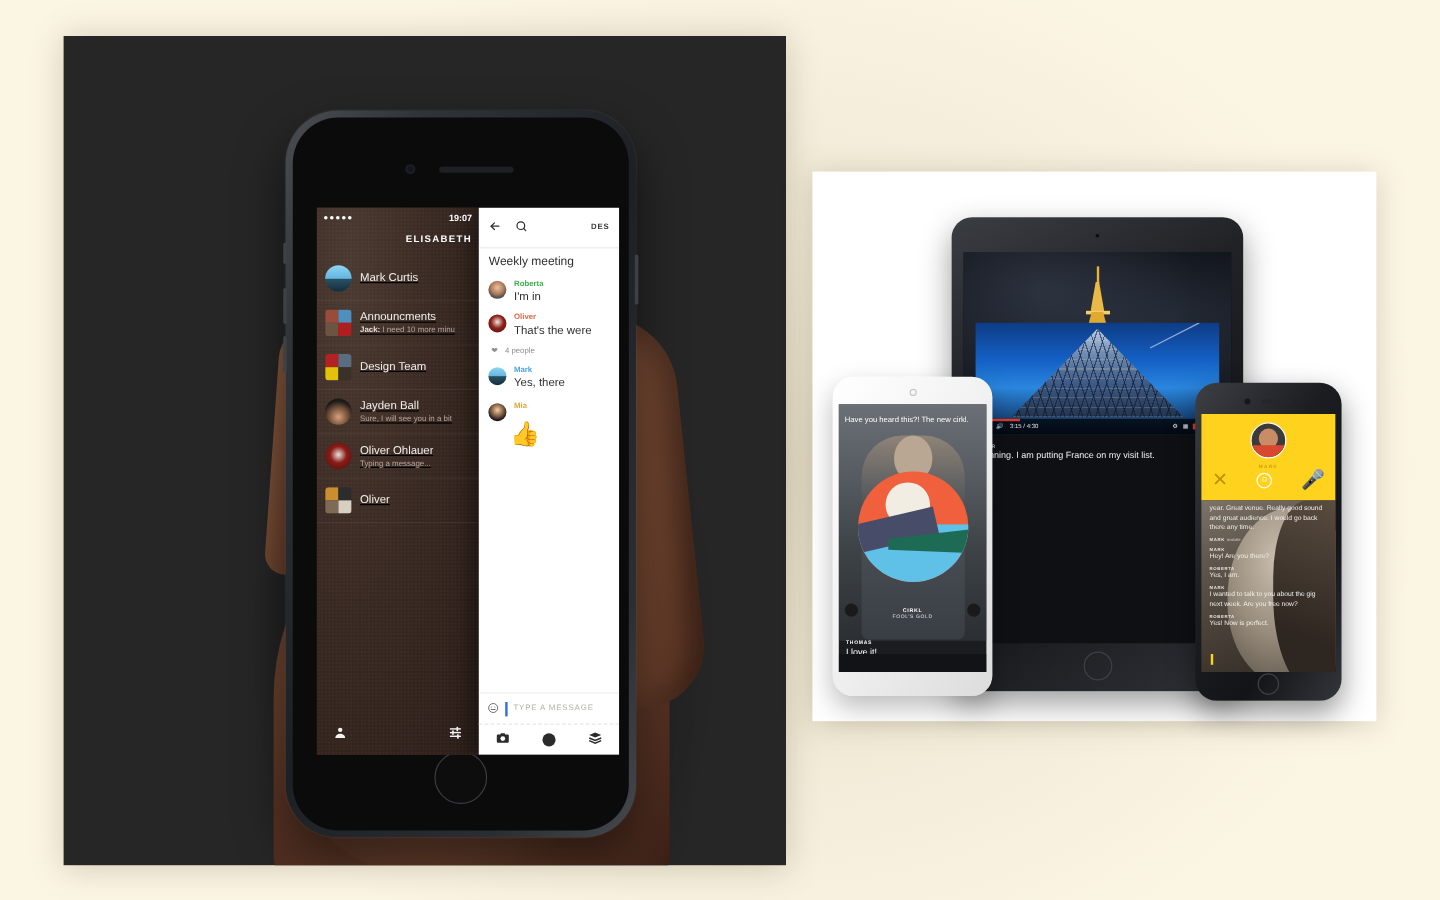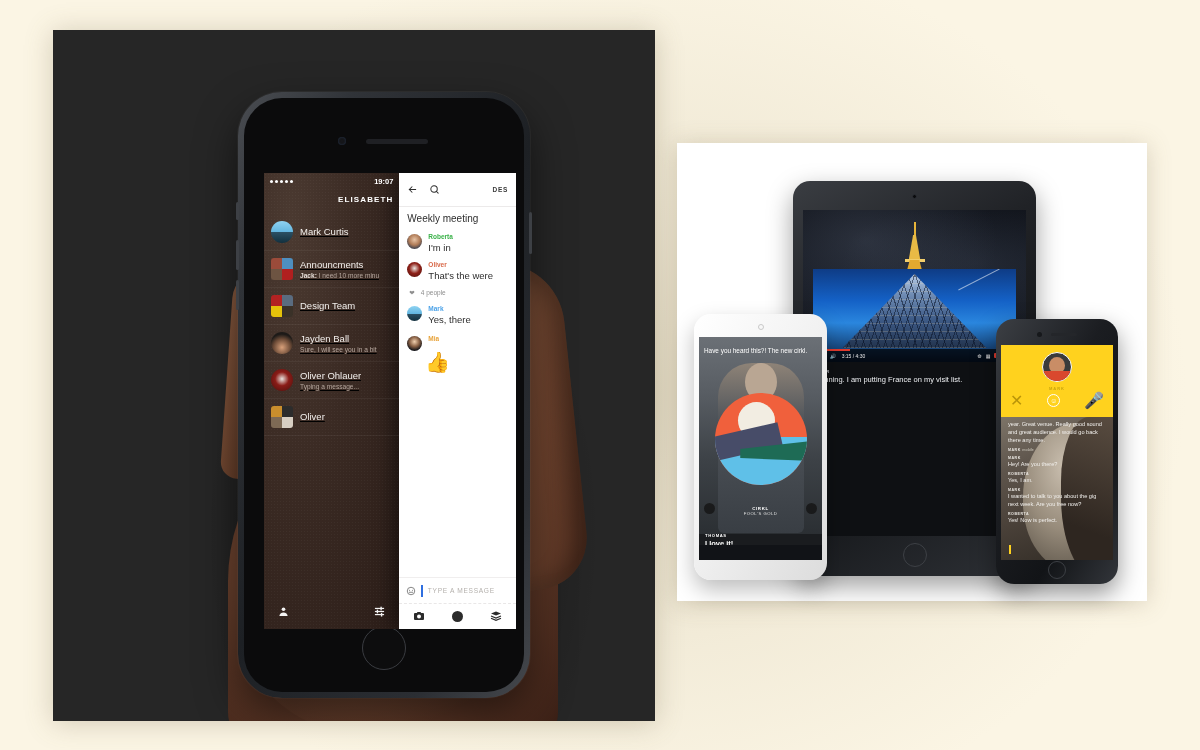--- a/index.html
+++ b/index.html
@@ -286,21 +286,21 @@
   .w-top-txt{
     position:absolute; left:5px; right:5px; top:9px; color:#fff; font-size:6.4px; line-height:9px;
   }
   .w-ctrl{ position:absolute; bottom:46px; width:100%; display:flex; justify-content:space-between; padding:0 5px; }
   .w-ctrl i{ width:11px; height:11px; border-radius:50%; background:rgba(20,20,20,.8); display:block; }
   .w-track{ position:absolute; left:0; right:0; bottom:44px; text-align:center; color:#fff;}
   .w-track b{ display:block; font-size:4.4px; letter-spacing:.6px;}
   .w-track span{ display:block; font-size:4.2px; letter-spacing:.5px; color:#e0e0e0;}
   .w-foot{ position:absolute; left:6px; bottom:11px; color:#fff; }
   .w-foot b{ display:block; font-size:4.2px; letter-spacing:.6px;}
-  .w-foot span{ display:block; font-size:7.5px; line-height:11px;font-weight:bold;}
+  .w-foot span{ display:block; font-size:7.5px; line-height:11px;}
   .w-caret{ position:absolute; left:7px; bottom:5px; width:1.5px; height:8px; background:#2f6fe0;}
   .w-navbar{ position:absolute; left:0; right:0; bottom:0; height:15px; background:#111317;}
 
   
   .bphone{
     position:absolute; left:996px; top:319px; width:122px; height:265px;
     background: linear-gradient(120deg,#3c3f44 0%,#1b1d21 40%,#121417 70%,#33363b 100%);
     border-radius:18px; box-shadow:0 10px 24px rgba(0,0,0,.42);
   }
   .bphone-screen{

